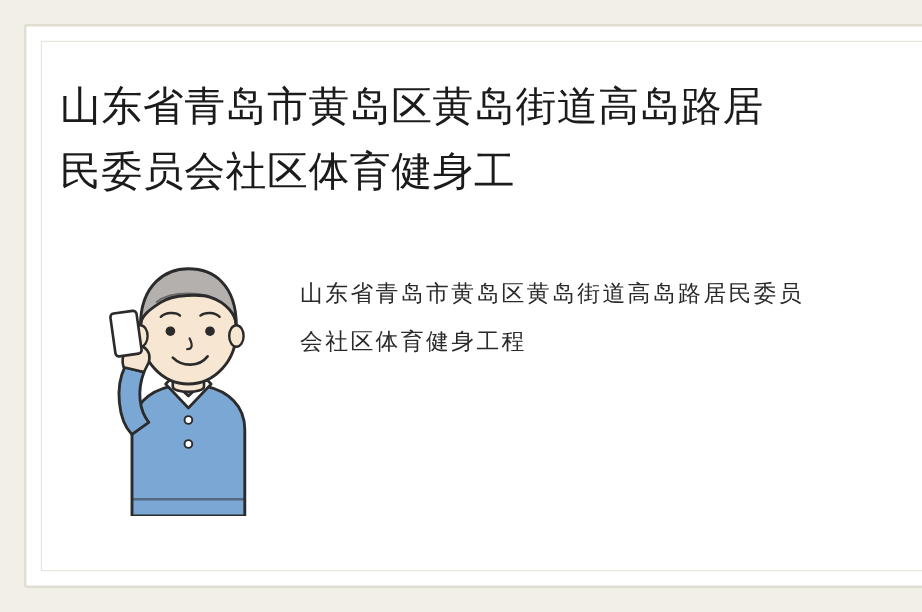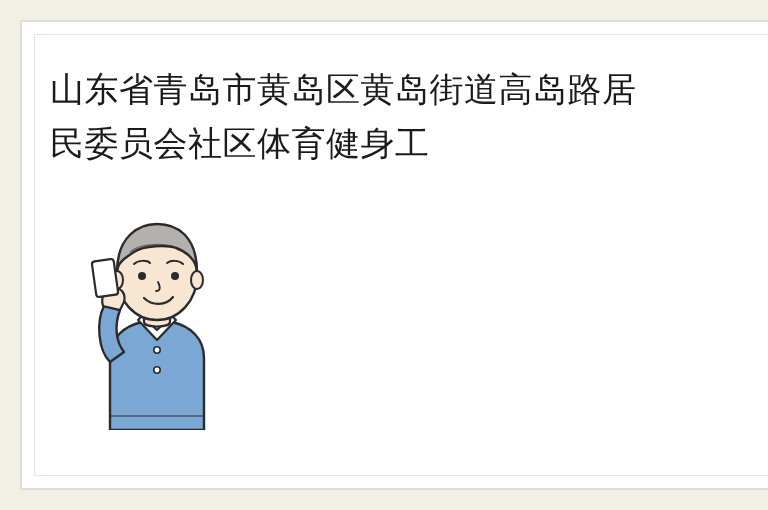--- a/index.html
+++ b/index.html
@@ -117,14 +117,15 @@
         <path d="M34 172 C22 160 20 132 28 116 L44 120 C38 136 40 152 48 162 Z" fill="#7ba7d4" stroke="#2b2b2b" stroke-width="2.4" stroke-linejoin="round"></path>
 
         <path d="M27 116 C24 106 30 98 38 98 C46 98 50 104 48 112 L44 120 Z" fill="#f7e6d2" stroke="#2b2b2b" stroke-width="2.2" stroke-linejoin="round"></path>
 
         <rect x="18" y="70" width="22" height="36" rx="3" fill="#ffffff" stroke="#2b2b2b" stroke-width="2.2" transform="rotate(-8 29 88)"></rect>
 
         <path d="M34 226 L128 226" fill="none" stroke="#2b2b2b" stroke-width="2" opacity="0.5"></path>
       </svg>
     </div>
 
+    <div class="body-text">山东省青岛市黄岛区黄岛街道高岛路居民委员会社区体育健身工程</div>
   </div>
 </div>
 
 </body></html>

